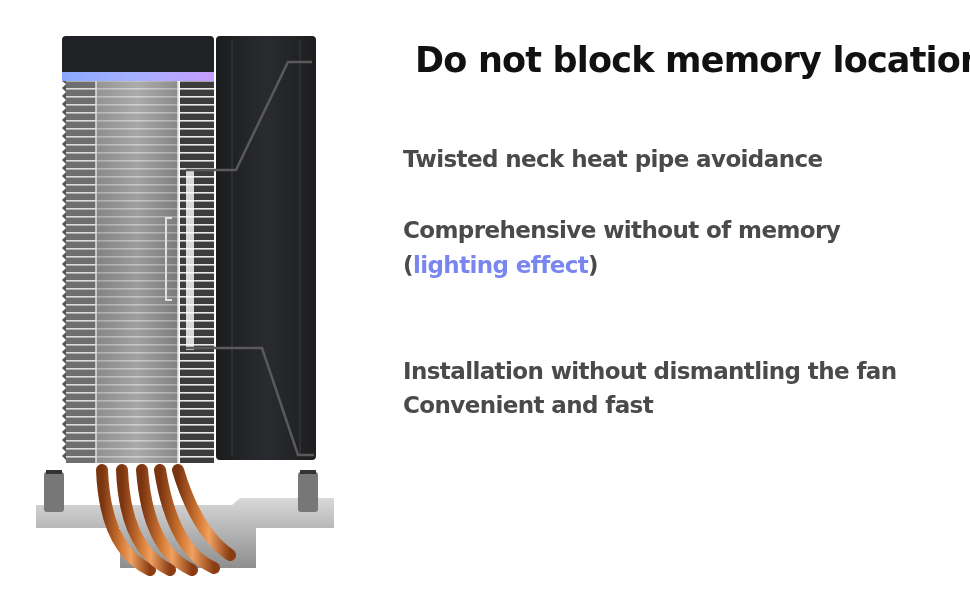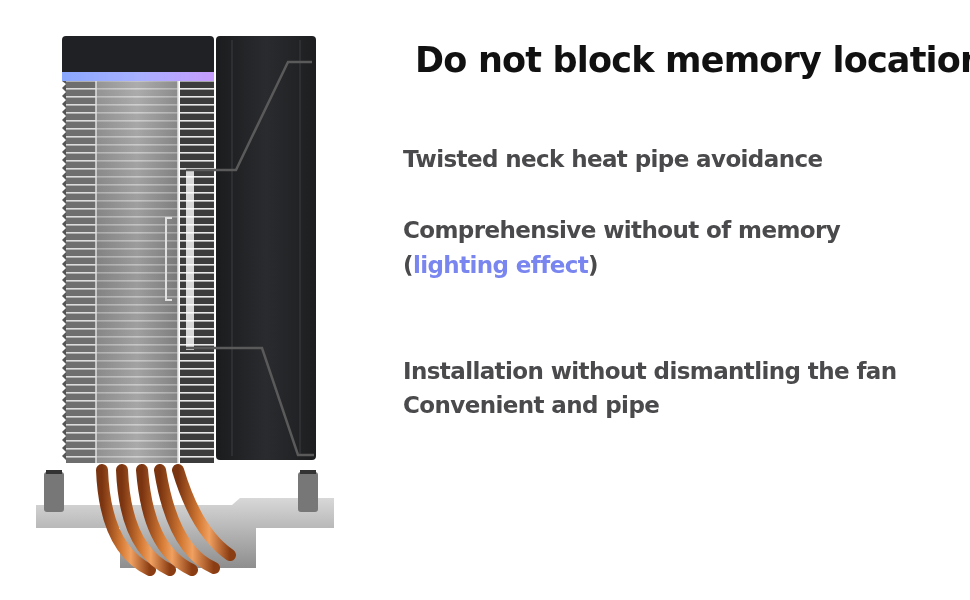--- a/index.html
+++ b/index.html
@@ -115,13 +115,13 @@
 </div>
 
 <h1 class="title">Do not block memory locations</h1>
 
 <p class="feat" style="top:142px;">Twisted neck heat pipe avoidance</p>
 
 <p class="feat" style="top:213px;"><span>Comprehensive without of memory (</span><span class="hl">lighting effect</span><span>)</span></p>
 
 <p class="feat" style="top:318px;margin-top:36px;">Installation without dismantling the fan</p>
 
-<p class="feat" style="top:388px;">Convenient and pipe</p>
+<p class="feat" style="top:388px;">Convenient and fast</p>
 
 </body></html>

